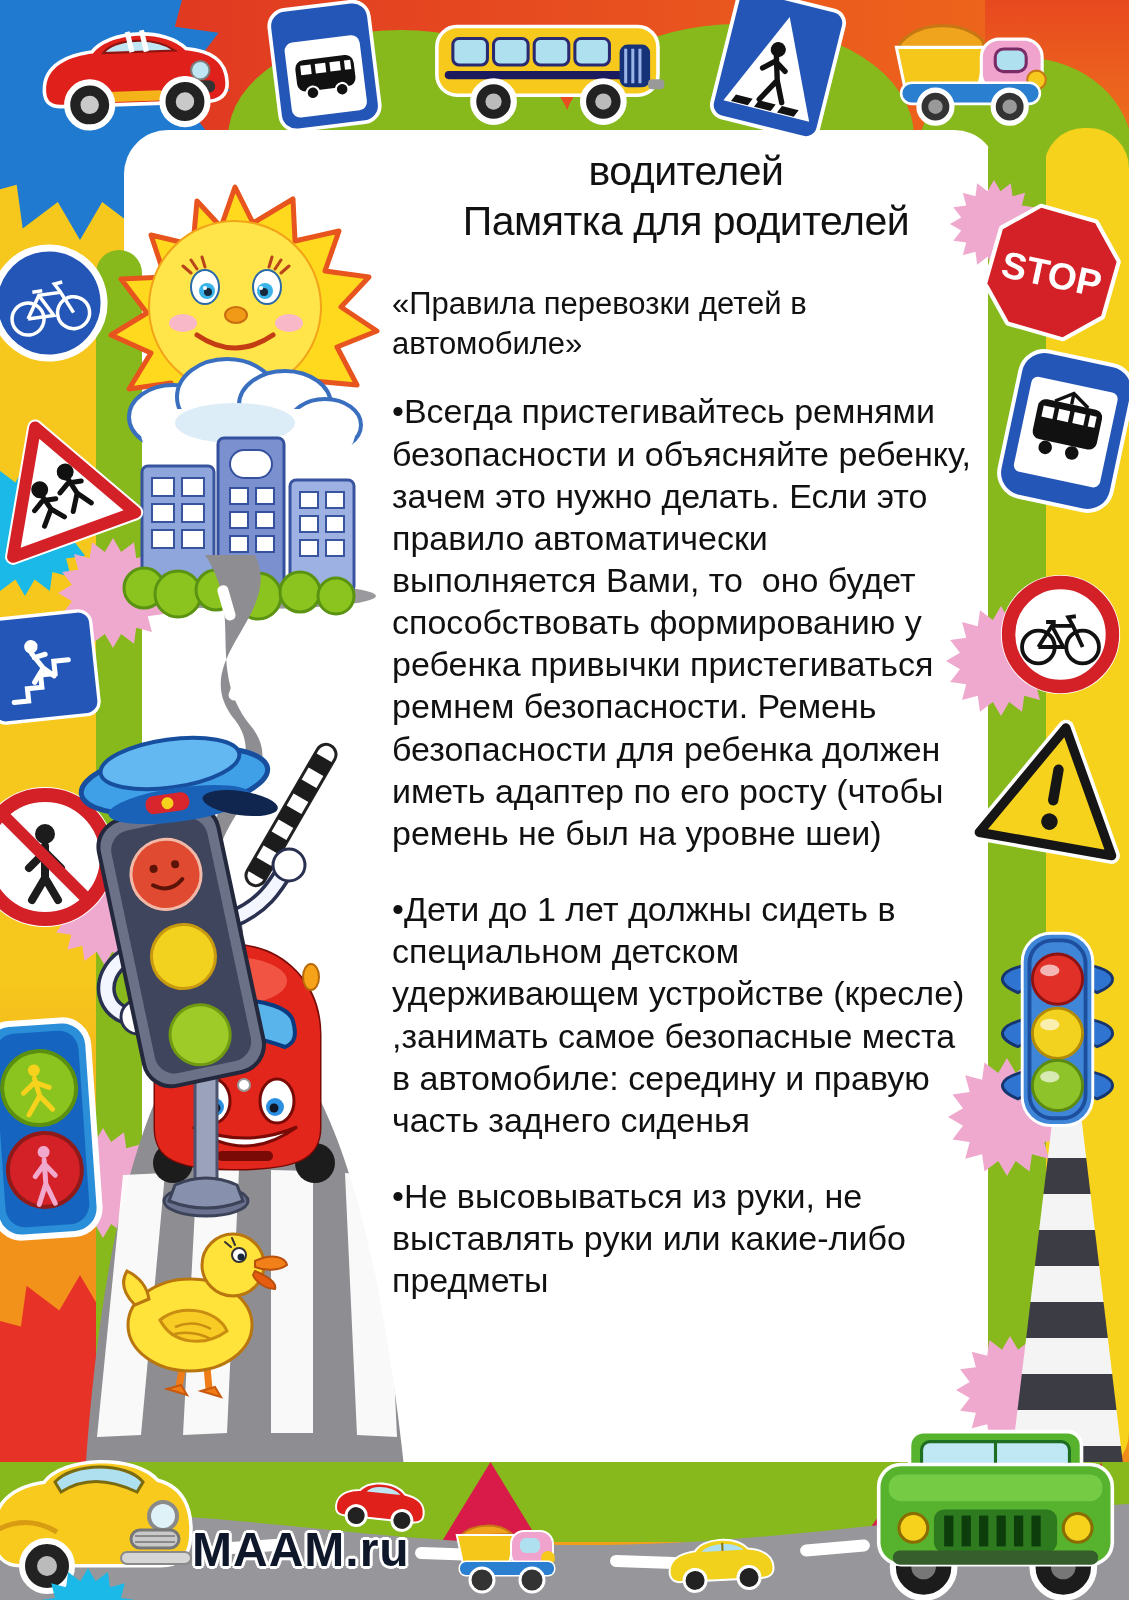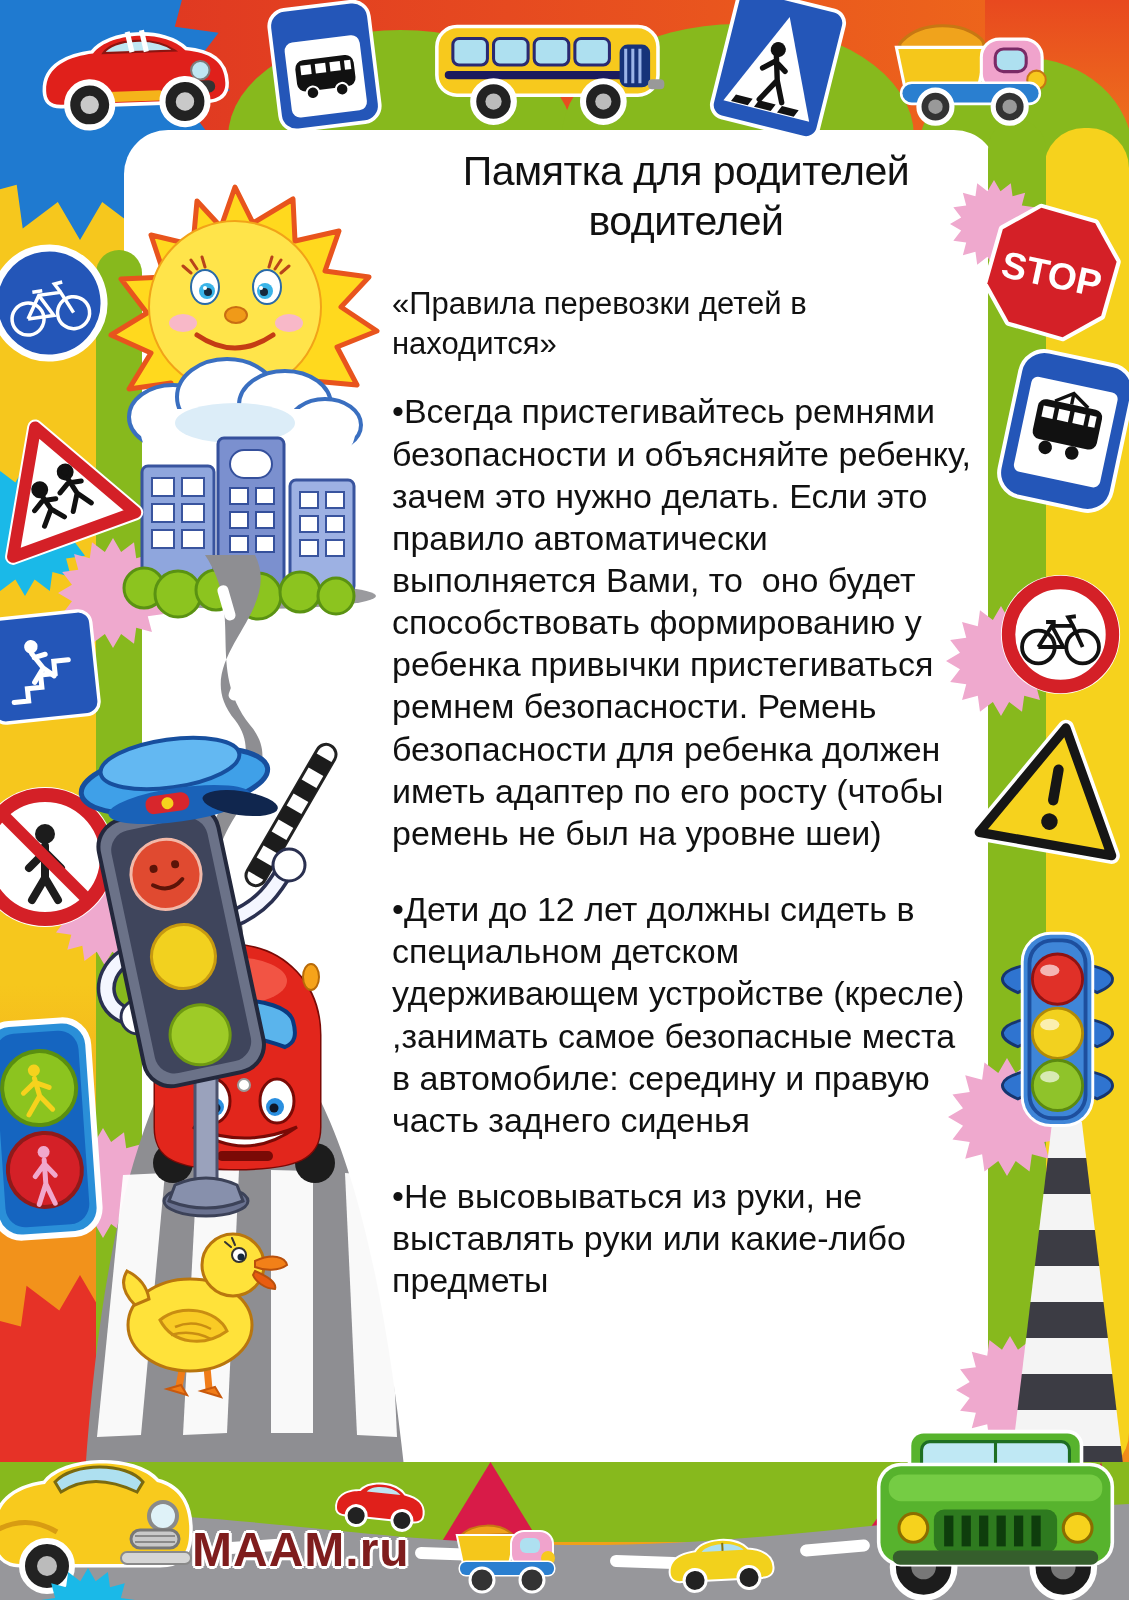--- a/index.html
+++ b/index.html
@@ -14,21 +14,21 @@
   .burst{clip-path:polygon(100% 50%,87.3% 57.4%,96.2% 69.1%,81.6% 71.1%,85.4% 85.4%,71.1% 81.6%,69.1% 96.2%,57.4% 87.3%,50% 100%,42.6% 87.3%,30.9% 96.2%,28.9% 81.6%,14.6% 85.4%,18.4% 71.1%,3.8% 69.1%,12.7% 57.4%,0% 50%,12.7% 42.6%,3.8% 30.9%,18.4% 28.9%,14.6% 14.6%,28.9% 18.4%,30.9% 3.8%,42.6% 12.7%,50% 0%,57.4% 12.7%,69.1% 3.8%,71.1% 18.4%,85.4% 14.6%,81.6% 28.9%,96.2% 30.9%,87.3% 42.6%);}
   .arc{position:absolute;background:#87b91d;border-radius:50%;z-index:1;}
   .gstrip{position:absolute;background:#87b91d;border-radius:36px;z-index:3;}
   .white-panel{left:124px;top:130px;width:874px;height:1342px;background:#fff;border-radius:44px;z-index:2;}
   .tri{position:absolute;background:#d81b48;clip-path:polygon(50% 0,100% 100%,0 100%);z-index:4;}
   
   .textcol{left:392px;top:146px;width:588px;z-index:6;color:#111;}
   .title{font-size:41px;line-height:1.22;text-align:center;letter-spacing:-.5px;}
   .subtitle{font-size:31px;line-height:1.28;margin-top:38px;}
   .para{font-size:34px;line-height:1.24;margin-top:27px;white-space:pre-wrap;}
-  .maam{left:192px;top:1522px;z-index:7;font-size:48px;font-weight:bold;letter-spacing:1px;color:#7f1d1d;
+  .maam{left:192px;top:1522px;z-index:7;font-size:48px;font-weight:bold;letter-spacing:1px;color:#0f172a;
     text-shadow:-3px 0 0 #fff,3px 0 0 #fff,0 -3px 0 #fff,0 3px 0 #fff,-2px -2px 0 #fff,2px 2px 0 #fff,-2px 2px 0 #fff,2px -2px 0 #fff;}
   svg{display:block;overflow:visible;}
 </style>
 </head>
 <body>
 
 <div id="poster">
 
   <div class="abs band-top"></div>
   <div class="abs band-left"></div>
@@ -476,22 +476,22 @@
     <path d="M42,27 C50,18 76,18 84,27 Z" fill="#aee0f0"></path>
       <line x1="63" y1="19" x2="63" y2="27" stroke="#8a7208" stroke-width="2"></line>
     <circle cx="34" cy="55" r="11" fill="#222" stroke="#fff" stroke-width="3"></circle>
       <circle cx="88" cy="55" r="11" fill="#222" stroke="#fff" stroke-width="3"></circle>
   </svg>
 
   <div class="abs maam">MAAM.ru</div>
 
   <div class="abs textcol">
     <div class="title">
+      <div>водителей</div>
       <div>Памятка для родителей</div>
-      <div>водителей</div>
     </div>
-    <div class="subtitle">«Правила перевозки детей в находится»</div>
+    <div class="subtitle">«Правила перевозки детей в автомобиле»</div>
     <p class="para">•Всегда пристегивайтесь ремнями безопасности и объясняйте ребенку, зачем это нужно делать. Если это правило автоматически выполняется Вами, то  оно будет способствовать формированию у ребенка привычки пристегиваться ремнем безопасности. Ремень безопасности для ребенка должен иметь адаптер по его росту (чтобы ремень не был на уровне шеи)</p>
-    <p class="para">•Дети до 12 лет должны сидеть в специальном детском удерживающем устройстве (кресле) ,занимать самое безопасные места в автомобиле: середину и правую часть заднего сиденья</p>
+    <p class="para">•Дети до 1 лет должны сидеть в специальном детском удерживающем устройстве (кресле) ,занимать самое безопасные места в автомобиле: середину и правую часть заднего сиденья</p>
     <p class="para">•Не высовываться из руки, не выставлять руки или какие-либо предметы</p>
   </div>
 
 </div>
 
 </body></html>

